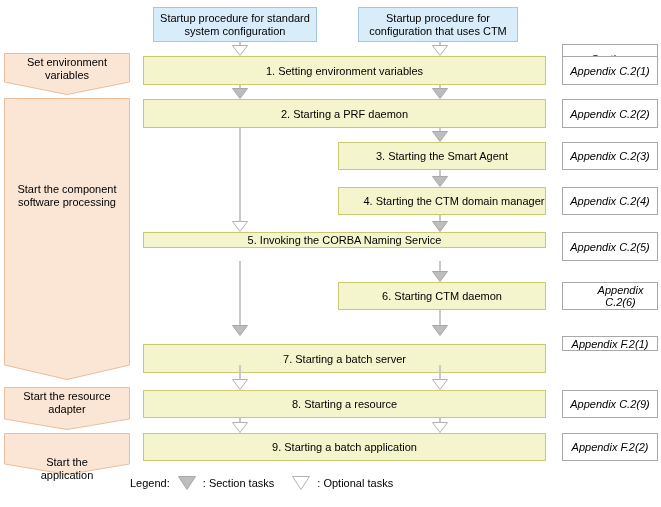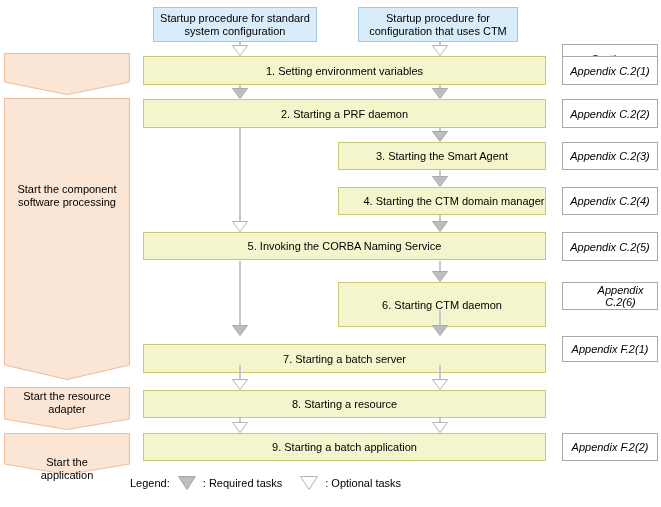--- a/index.html
+++ b/index.html
@@ -50,20 +50,22 @@
   <div class="hdr" style="left:153px; top:7px; width:164px; height:35px;">Startup procedure for standard
 system configuration</div>
   <div class="hdr" style="left:358px; top:7px; width:160px; height:35px;">Startup procedure for
 configuration that uses CTM</div>
   <div class="refbox" style="left:562px; top:8px; width:96px; height:29px;margin-top:36px;">Section</div>
 
   <div class="chev" style="left:4px; top:53px; width:126px; height:42px;">
     <svg width="126" height="42">
         <polygon points="0.5,0.5 125.5,0.5 125.5,29 63,41.5 0.5,29"></polygon>
       </svg>
+    <div class="chev-label" style="top:3px;">Set environment
+variables</div>
   </div>
   <div class="chev" style="left:4px; top:98px; width:126px; height:282px;">
     <svg width="126" height="282">
         <polygon points="0.5,0.5 125.5,0.5 125.5,267 63,281.5 0.5,267"></polygon>
       </svg>
     <div class="chev-label" style="top:85px;">Start the component
 software processing</div>
   </div>
   <div class="chev" style="left:4px; top:387px; width:126px; height:43px;">
     <svg width="126" height="43">
@@ -77,33 +79,34 @@
         <polygon points="0.5,0.5 125.5,0.5 125.5,31 63,41.5 0.5,31"></polygon>
       </svg>
     <div class="chev-label" style="top:3px;margin-top:20px;">Start the
 application</div>
   </div>
 
   <div class="step" style="left:143px; top:56px;  width:403px; height:29px;">1. Setting environment variables</div>
   <div class="step" style="left:143px; top:99px;  width:403px; height:29px;">2. Starting a PRF daemon</div>
   <div class="step" style="left:338px; top:142px; width:208px; height:28px;">3. Starting the Smart Agent</div>
   <div class="step" style="left:338px; top:187px; width:208px; height:28px;padding-left:24px;">4. Starting the CTM domain manager</div>
-  <div class="step" style="left:143px; top:232px; width:403px; height:28px;">5. Invoking the CORBA Naming Service</div>
-  <div class="step" style="left:338px; top:282px; width:208px; height:45px;">6. Starting CTM daemon</div>
+  <div class="step" style="left:143px; top:232px; width:403px; height:16px;">5. Invoking the CORBA Naming Service</div>
+  <div class="step" style="left:338px; top:282px; width:208px; height:28px;">6. Starting CTM daemon</div>
   <div class="step" style="left:143px; top:336px; width:403px; height:29px;margin-top:8px;">7. Starting a batch server</div>
   <div class="step" style="left:143px; top:390px; width:403px; height:28px;">8. Starting a resource</div>
   <div class="step" style="left:143px; top:433px; width:403px; height:28px;">9. Starting a batch application</div>
 
   <div class="refbox it" style="left:562px; top:56px;  width:96px; height:29px;">Appendix C.2(1)</div>
   <div class="refbox it" style="left:562px; top:99px;  width:96px; height:29px;">Appendix C.2(2)</div>
   <div class="refbox it" style="left:562px; top:142px; width:96px; height:28px;">Appendix C.2(3)</div>
   <div class="refbox it" style="left:562px; top:187px; width:96px; height:28px;">Appendix C.2(4)</div>
   <div class="refbox it" style="left:562px; top:232px; width:96px; height:29px;">Appendix C.2(5)</div>
   <div class="refbox it" style="left:562px; top:282px; width:96px; height:28px;padding-left:21px;">Appendix C.2(6)</div>
-  <div class="refbox it" style="left:562px; top:336px; width:96px; height:26px;">Appendix F.2(1)</div>
+  <div class="refbox it" style="left:562px; top:336px; width:96px; height:15px;">Appendix F.2(1)</div>
+  <div class="refbox it" style="left:562px; top:390px; width:96px; height:28px;">Appendix C.2(9)</div>
   <div class="refbox it" style="left:562px; top:433px; width:96px; height:28px;">Appendix F.2(2)</div>
 
   <div class="conn" style="left:232px; top:42px; height:14px;">
     <div class="stem"></div>
       <svg width="16" height="11">
         <polygon class="tri-opt" points="0.5,0.5 15.5,0.5 8,10.5"></polygon>
       </svg>
   </div>
   <div class="conn" style="left:432px; top:42px; height:14px;">
     <div class="stem"></div>
@@ -198,20 +201,20 @@
       <svg width="16" height="11">
         <polygon class="tri-opt" points="0.5,0.5 15.5,0.5 8,10.5"></polygon>
       </svg>
   </div>
 
   <div class="legend">
     <span>Legend:</span>
     <svg class="gap-s" width="18" height="14">
       <polygon class="tri-req" points="0.5,0.5 17.5,0.5 9,13.5"></polygon>
     </svg>
-    <span class="gap-m">: Required tasks</span>
+    <span class="gap-m">: Section tasks</span>
     <svg class="gap-l" width="18" height="14">
       <polygon class="tri-opt" points="0.5,0.5 17.5,0.5 9,13.5"></polygon>
     </svg>
     <span class="gap-m">: Optional tasks</span>
   </div>
 
 </div>
 
 </body></html>

